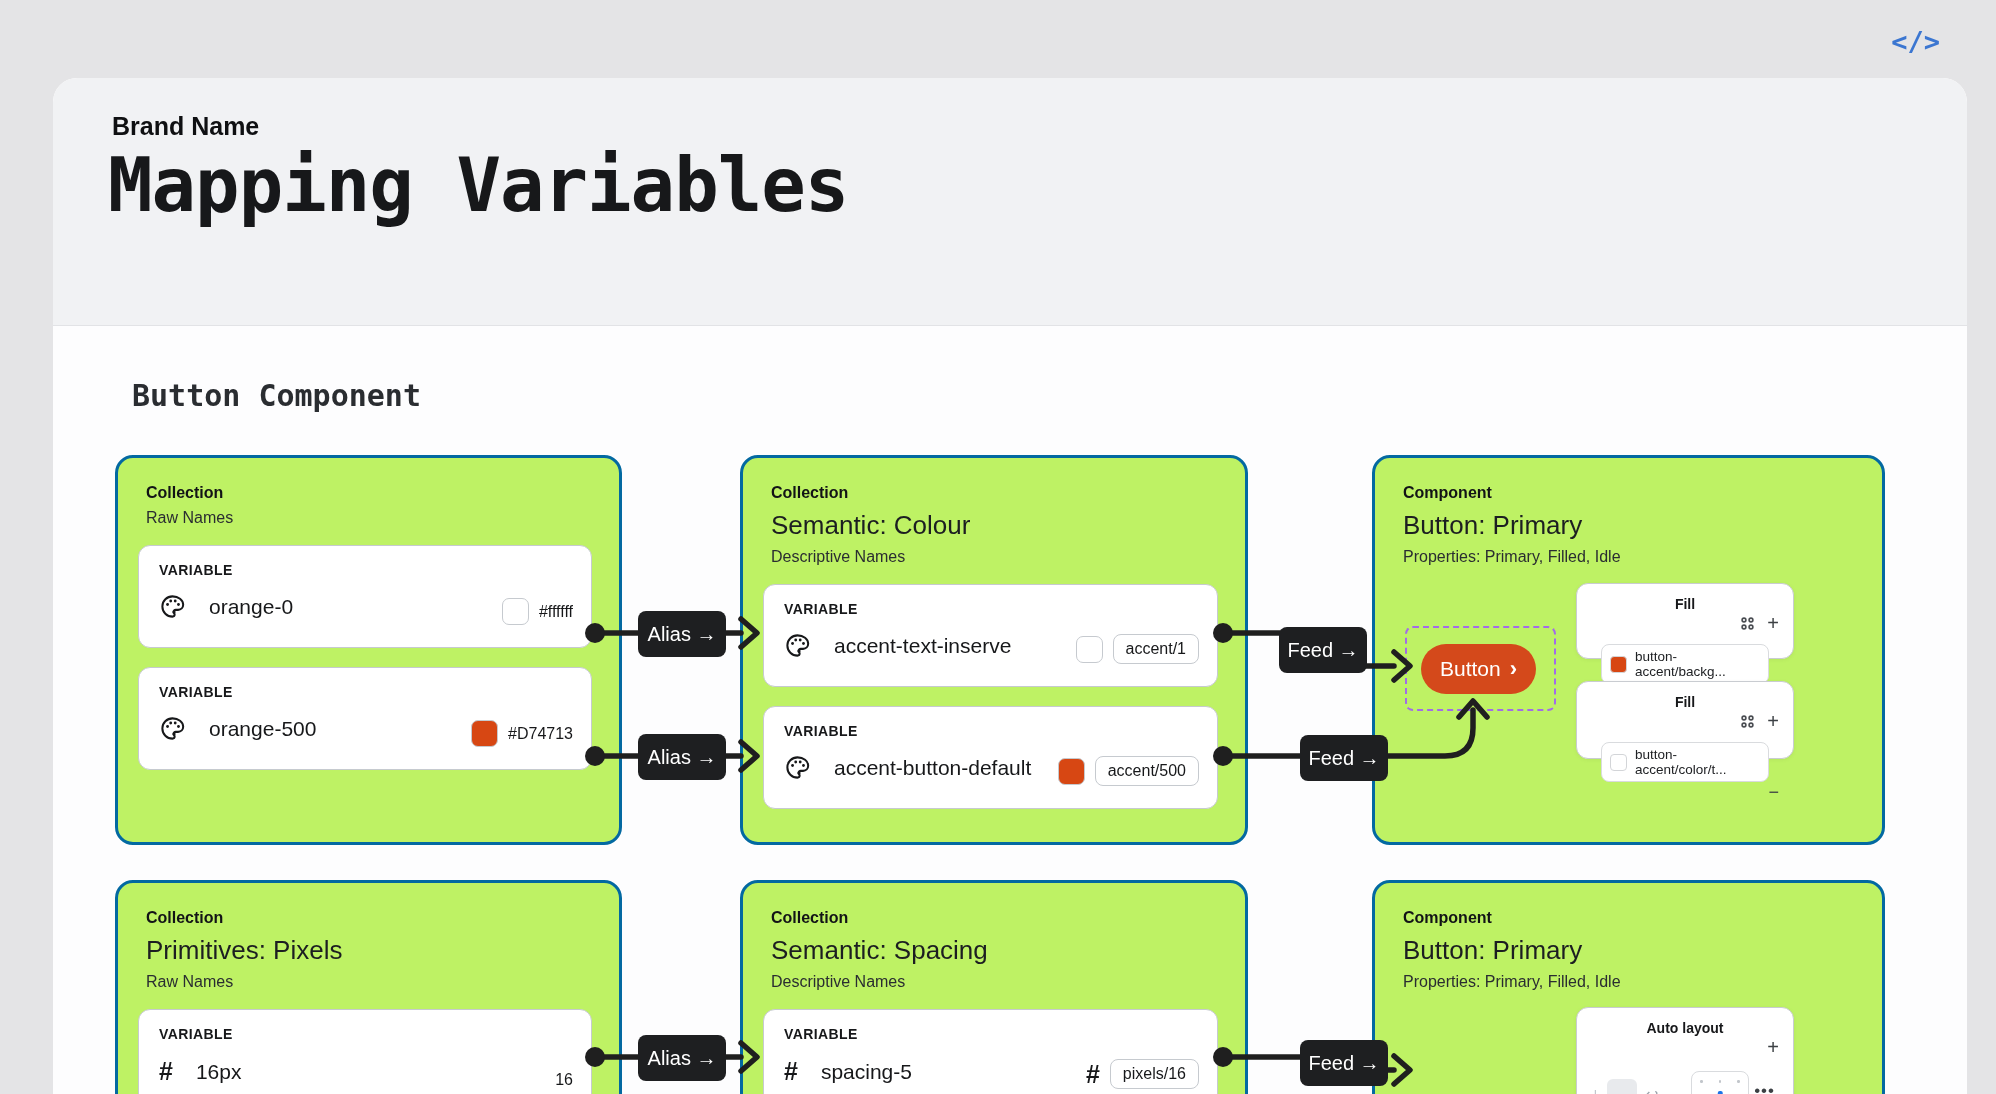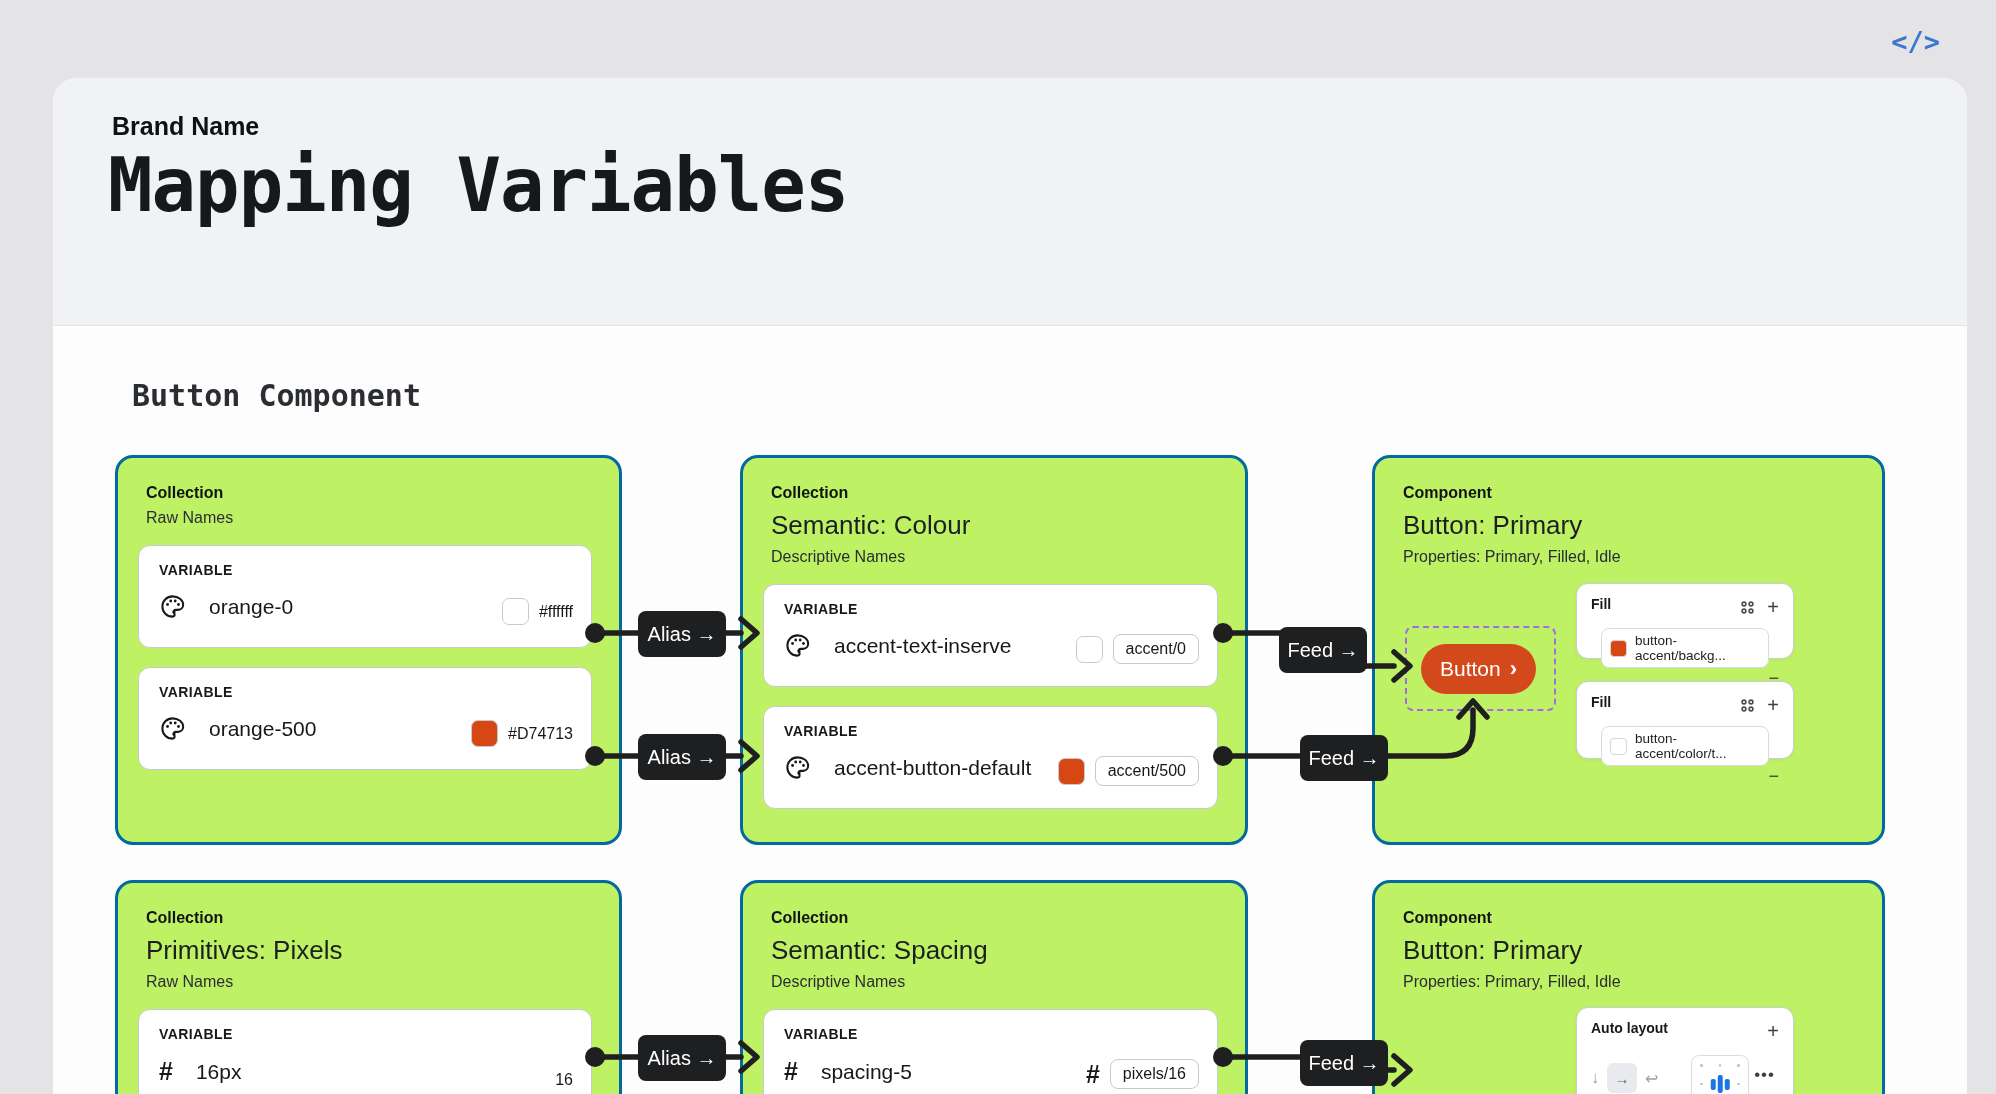--- a/index.html
+++ b/index.html
@@ -61,21 +61,21 @@
   .c3 .dashed-frame{left:30px;top:168px;}
   .btn-preview{position:absolute;width:115px;height:50px;background:#D4491B;border-radius:26px;
                color:#fff;font-size:21px;display:flex;align-items:center;justify-content:center;gap:9px;}
   .c3 .btn-preview{left:46px;top:186px;}
   .btn-chev{font-size:22px;font-weight:bold;line-height:1;}
 
   .panel{position:absolute;background:#fff;border:1px solid #c9ccd1;border-radius:12px;
          box-sizing:border-box;padding:12px 14px;box-shadow:0 1px 4px rgba(0,0,0,.05);}
   .fill-1{left:201px;top:125px;width:218px;height:76px;}
   .fill-2{left:201px;top:223px;width:218px;height:78px;}
-  .panel-head{display:flex;align-items:flex-start;font-size:14px;font-weight:bold;color:#17181a;}
+  .panel-head{display:flex;align-items:center;font-size:14px;font-weight:bold;color:#17181a;flex-direction:column;}
   .panel-icons{margin-left:auto;display:flex;align-items:center;gap:12px;color:#4a4d52;}
   .plus-glyph{font-size:20px;font-weight:normal;color:#3c4044;}
   .fill-row{display:flex;align-items:center;margin-top:9px;flex-direction:column;}
   .fill-chip{display:flex;align-items:center;gap:8px;border:1px solid #d9dbde;border-radius:8px;
              padding:4px 8px;font-size:13.5px;font-weight:normal;color:#202225;background:#fff;max-width:150px;}
   .fill-swatch{width:17px;height:17px;border-radius:4px;border:1px solid #d3d5d8;box-sizing:border-box;flex:0 0 auto;}
   .minus-glyph{margin-left:auto;font-size:18px;color:#3c4044;}
 
   .auto-panel{left:201px;top:124px;width:218px;height:190px;}
   .al-row{position:relative;margin-top:16px;height:60px;}
@@ -194,21 +194,21 @@
             <circle cx="7.6" cy="10.2" r="1.25" fill="#17181a"></circle>
             <circle cx="10.4" cy="7.1" r="1.25" fill="#17181a"></circle>
             <circle cx="14.4" cy="7.1" r="1.25" fill="#17181a"></circle>
             <circle cx="17.3" cy="10.2" r="1.25" fill="#17181a"></circle>
             <circle cx="13.4" cy="16.9" r="1.4" fill="#17181a"></circle>
           </svg>
         <span>accent-text-inserve</span>
       </div>
       <div class="var-right">
         <span class="swatch" style="background: rgb(255, 255, 255);"></span>
-        <span class="chip">accent/0</span>
+        <span class="chip">accent/1</span>
       </div>
     </div>
     <div class="var-box">
       <div class="var-label">VARIABLE</div>
       <div class="var-row">
         <svg class="pal-icon" viewBox="0 0 24 24" width="27" height="27">
             <path d="M12 3a9 9 0 1 0 0 18c1.2 0 1.9-.9 1.9-1.8 0-.5-.2-.9-.5-1.2-.3-.4-.5-.7-.5-1.2 0-.9.8-1.8 1.9-1.8H17a4.5 4.5 0 0 0 4.5-4.5C21.5 6.2 17.2 3 12 3z" fill="none" stroke="#17181a" stroke-width="1.8"></path>
             <circle cx="7.6" cy="10.2" r="1.25" fill="#17181a"></circle>
             <circle cx="10.4" cy="7.1" r="1.25" fill="#17181a"></circle>
             <circle cx="14.4" cy="7.1" r="1.25" fill="#17181a"></circle>

